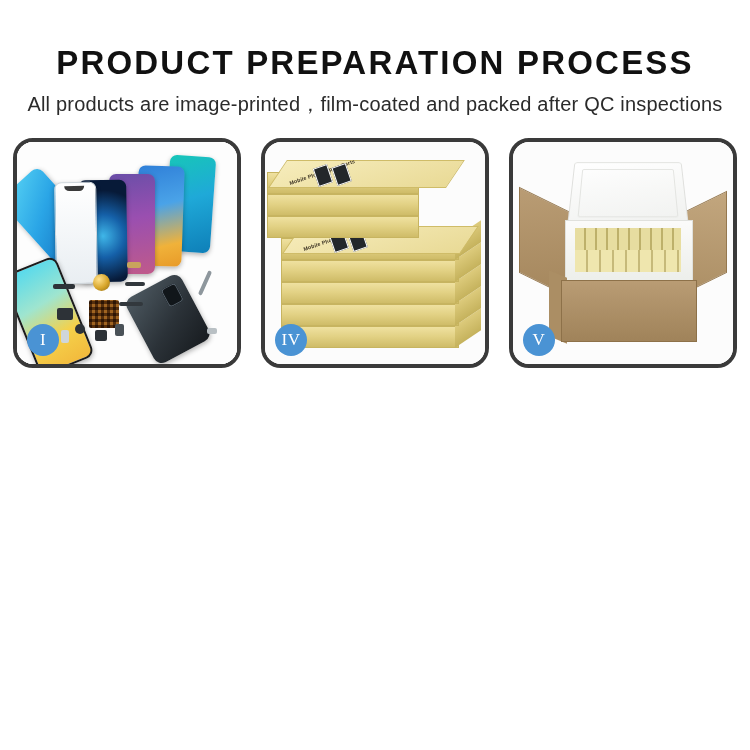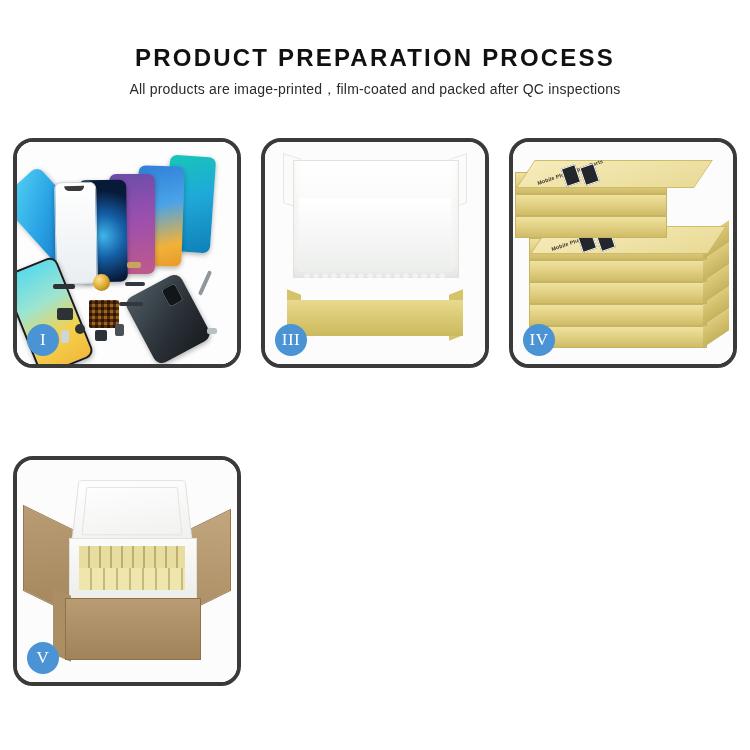--- a/index.html
+++ b/index.html
@@ -18,31 +18,31 @@
   
   .header {
     position: absolute;
     top: 0; left: 0;
     width: 750px;
     text-align: center;
   }
   .page-title {
     margin: 0;
     padding-top: 44px;
-    font-size: 24px;
+    font-size: 33px;
     font-weight: bold;
     letter-spacing: 2.2px;
     color: #111111;
     font-family: "Liberation Sans", sans-serif;
     white-space: nowrap;
   }
   .page-subtitle {
     margin: 0;
     padding-top: 9px;
-    font-size: 14px;
+    font-size: 20px;
     font-weight: normal;
     letter-spacing: 0.2px;
     color: #2b2b2b;
     white-space: nowrap;
   }
 
   
   .grid {
     position: absolute;
     top: 138px;
@@ -397,33 +397,20 @@
       <div class="part" style="left:78px;top:188px;width:12px;height:11px;"></div>
       <div class="part" style="left:98px;top:182px;width:9px;height:12px;background:#4a5258;"></div>
       <div class="part" style="left:110px;top:120px;width:14px;height:6px;background:#c9a45c;"></div>
       <div class="part" style="left:186px;top:128px;width:4px;height:26px;background:#8e979d;transform:rotate(24deg);"></div>
       <div class="part" style="left:190px;top:186px;width:10px;height:6px;background:#b9c0c4;"></div>
     </div>
     <div class="badge">I</div>
   </div>
 
 
-  <div class="panel">
-    <div class="panel-photo">
-      <div class="b3-lidflapL"></div>
-      <div class="b3-lidflapR"></div>
-      <div class="b3-lid"></div>
-      <div class="b3-foam"></div>
-      <div class="b3-contents"></div>
-      <div class="b3-bodyL"></div>
-      <div class="b3-bodyR"></div>
-      <div class="b3-body"></div>
-    </div>
-    <div class="badge">III</div>
-  </div>
 
   <div class="panel">
     <div class="panel-photo">
       <div class="stack">
 
         <div class="sbox" style="top:168px;left:10px;">
           <div class="sbox-side"></div>
         </div>
         <div class="sbox" style="top:146px;left:10px;">
           <div class="sbox-side"></div>

